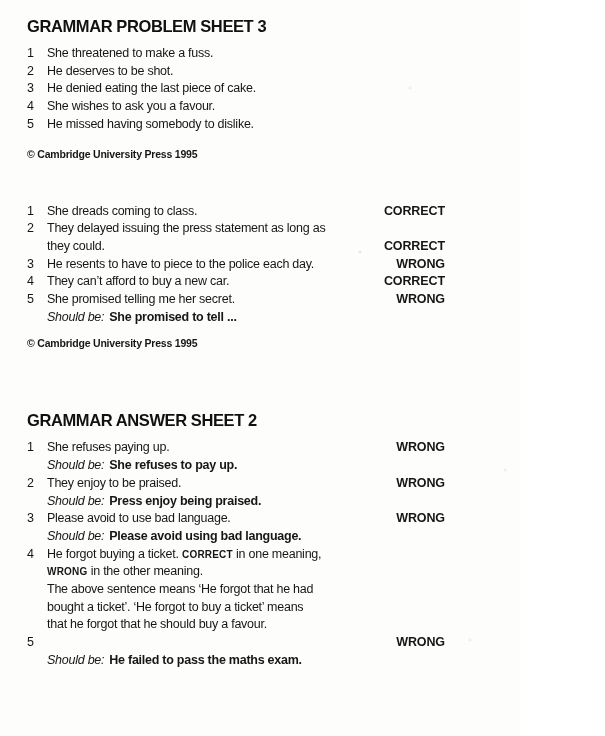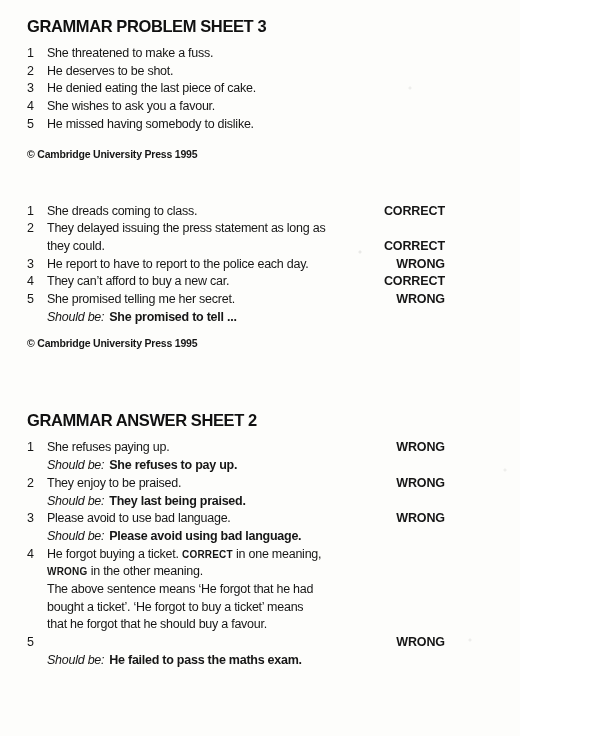--- a/index.html
+++ b/index.html
@@ -105,21 +105,21 @@
           <span class="num">2</span>
           <span class="txt">They delayed issuing the press statement as long as</span>
         </div>
         <div class="row">
           <span class="num"></span>
           <span class="txt">they could.</span>
           <span class="verdict">CORRECT</span>
         </div>
         <div class="row">
           <span class="num">3</span>
-          <span class="txt">He report to have to report to the police each day.</span>
+          <span class="txt">He resents to have to piece to the police each day.</span>
           <span class="verdict">WRONG</span>
         </div>
         <div class="row">
           <span class="num">4</span>
           <span class="txt">They can’t afford to buy a new car.</span>
           <span class="verdict">CORRECT</span>
         </div>
         <div class="row">
           <span class="num">5</span>
           <span class="txt">She promised telling me her secret.</span>
@@ -145,21 +145,21 @@
           <span class="num"></span>
           <span class="txt"><span class="sb">Should be:</span><span class="sb-bold">She refuses to pay up.</span></span>
         </div>
         <div class="row">
           <span class="num">2</span>
           <span class="txt">They enjoy to be praised.</span>
           <span class="verdict">WRONG</span>
         </div>
         <div class="row">
           <span class="num"></span>
-          <span class="txt"><span class="sb">Should be:</span><span class="sb-bold">They last being praised.</span></span>
+          <span class="txt"><span class="sb">Should be:</span><span class="sb-bold">Press enjoy being praised.</span></span>
         </div>
         <div class="row">
           <span class="num">3</span>
           <span class="txt">Please avoid to use bad language.</span>
           <span class="verdict">WRONG</span>
         </div>
         <div class="row">
           <span class="num"></span>
           <span class="txt"><span class="sb">Should be:</span><span class="sb-bold">Please avoid using bad language.</span></span>
         </div>

